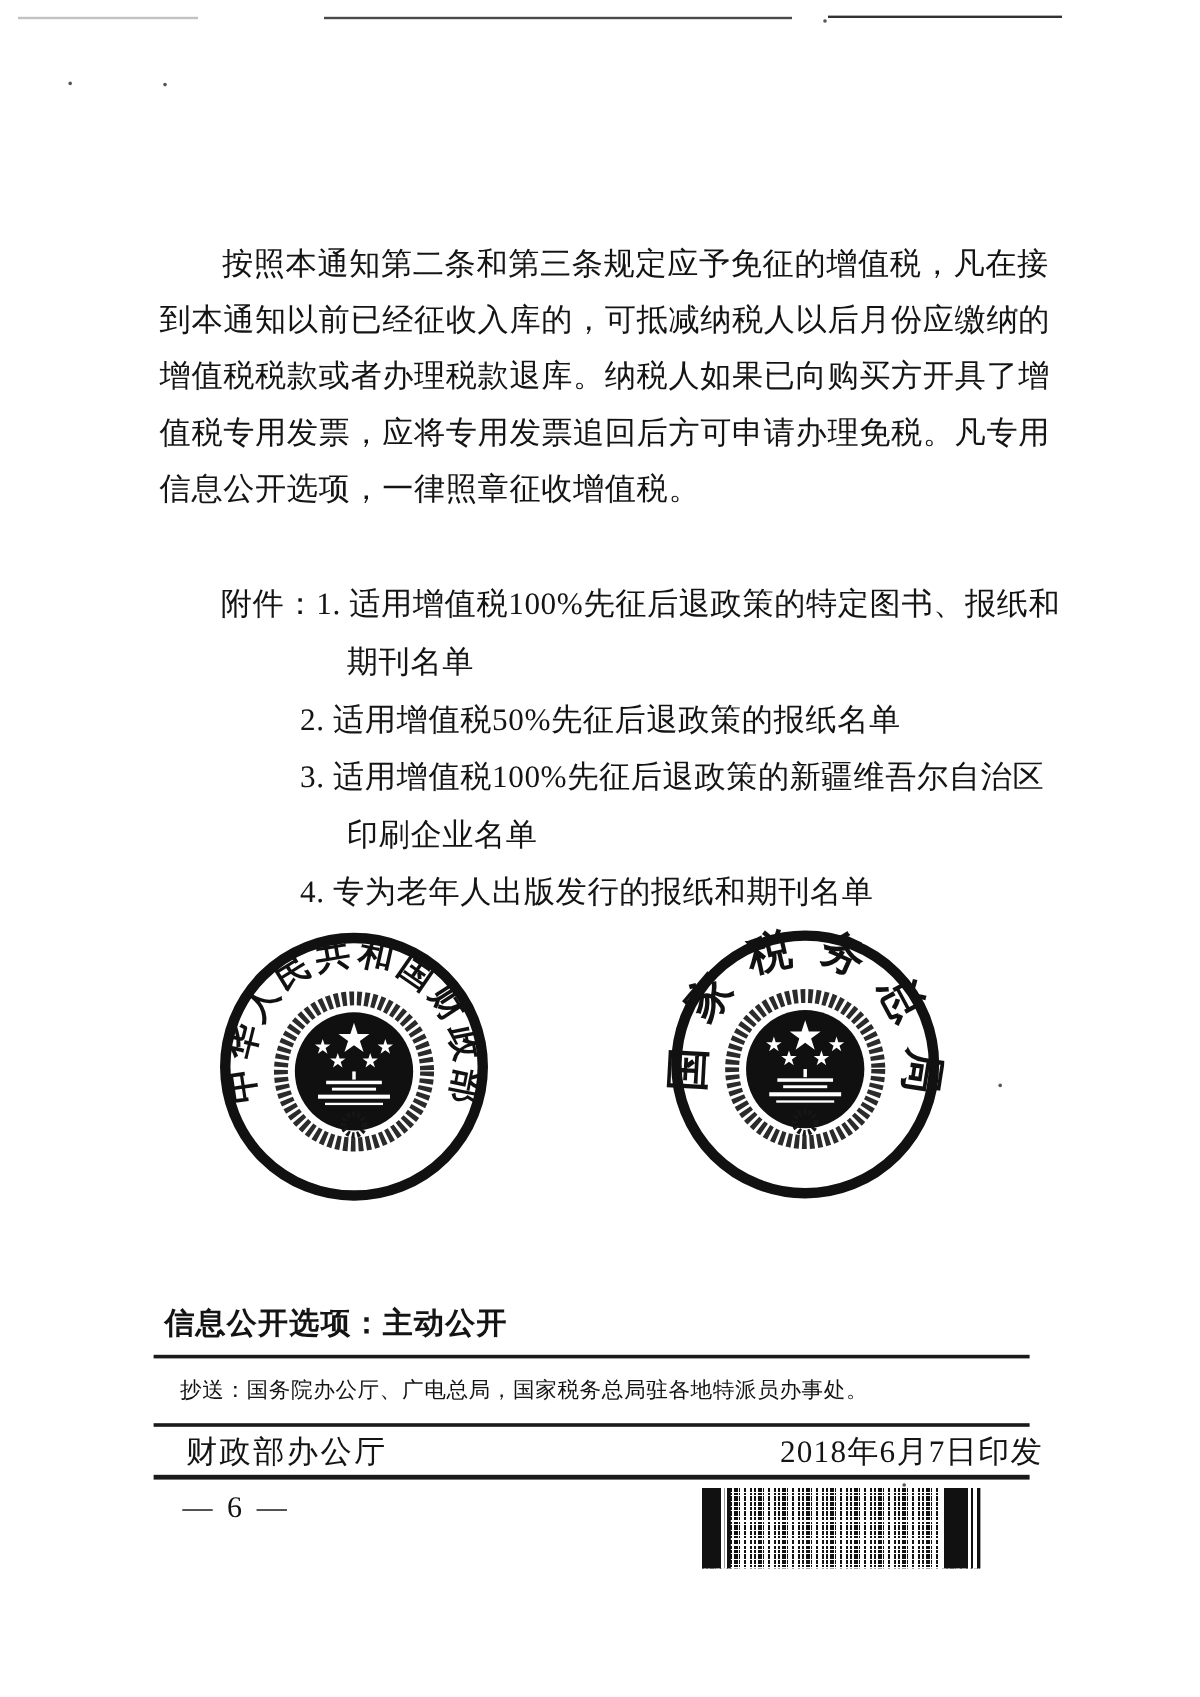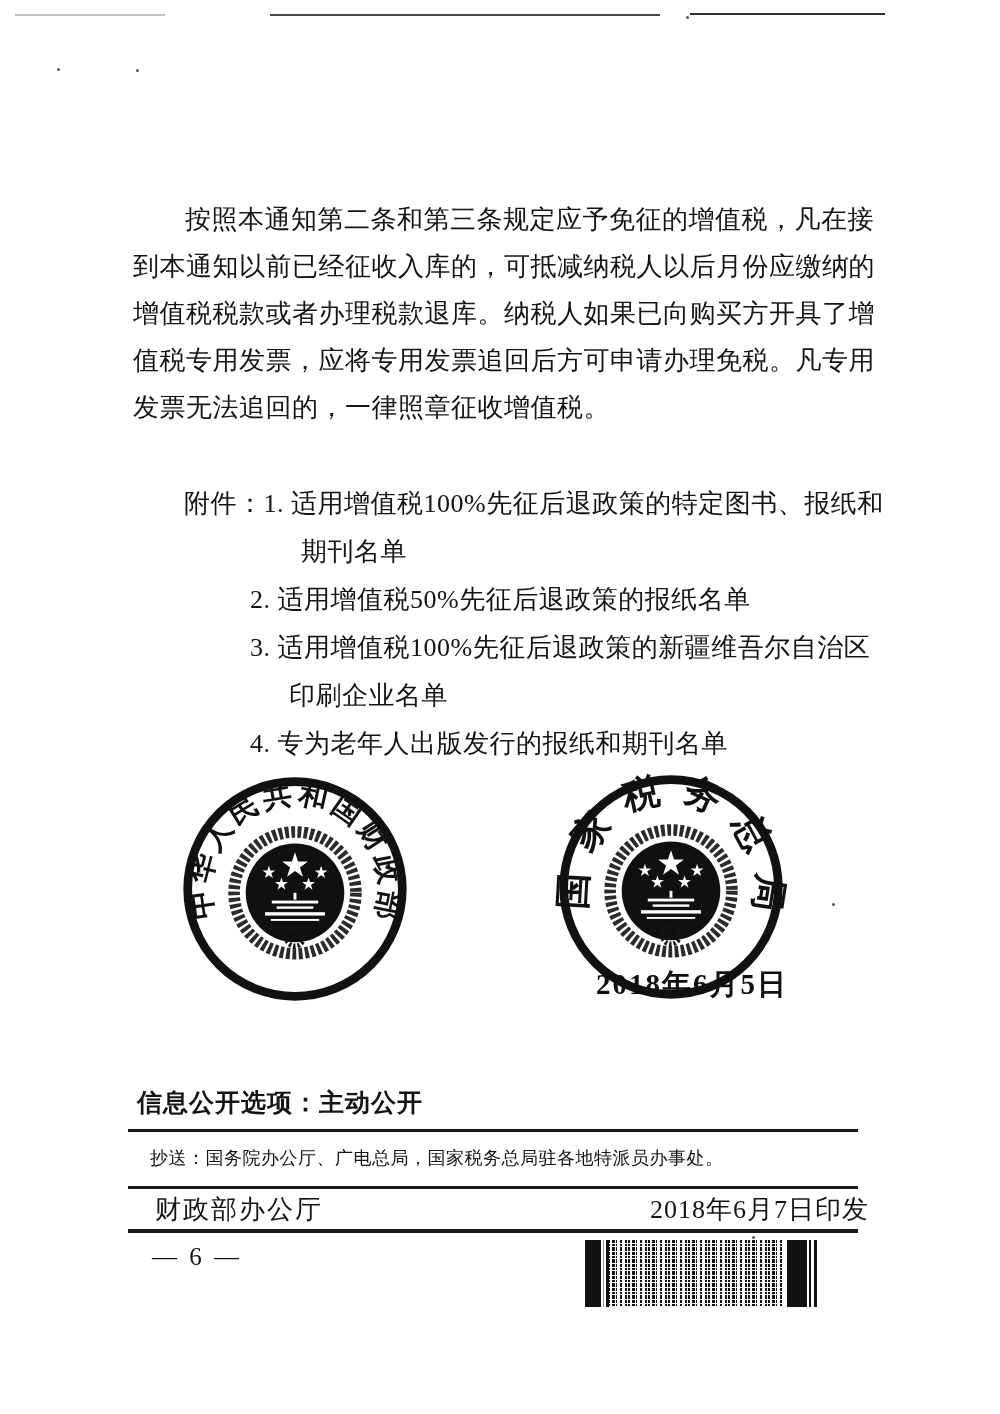--- a/index.html
+++ b/index.html
@@ -53,26 +53,26 @@
     <div class="speck" style="left:845px;top:257px;"></div>
     <div class="speck" style="left:832px;top:903px;"></div>
     <div class="speck" style="left:752px;top:1236px;"></div>
   </div>
 
   <div>
     <div class="abs body-line" style="left:185px;top:205px;">按照本通知第二条和第三条规定应予免征的增值税，凡在接</div>
     <div class="abs body-line" style="left:133px;top:252px;text-align:right;">到本通知以前已经征收入库的，可抵减纳税人以后月份应缴纳的</div>
     <div class="abs body-line" style="left:133px;top:299px;">增值税税款或者办理税款退库。纳税人如果已向购买方开具了增</div>
     <div class="abs body-line" style="left:133px;top:346px;">值税专用发票，应将专用发票追回后方可申请办理免税。凡专用</div>
-    <div class="abs body-line" style="left:133px;top:393px;">发票无法追回的，一律照章征收增值税。</div>
+    <div class="abs body-line" style="left:133px;top:393px;">信息公开选项，一律照章征收增值税。</div>
   </div>
 
   <div>
     <div class="abs attach-line" style="left:184px;top:489px;">附件：1. 适用增值税100%先征后退政策的特定图书、报纸和</div>
-    <div class="abs attach-line" style="left:301px;top:537px;">期刊名单</div>
+    <div class="abs attach-line" style="left:289px;top:537px;">期刊名单</div>
     <div class="abs attach-line" style="left:250px;top:585px;">2. 适用增值税50%先征后退政策的报纸名单</div>
     <div class="abs attach-line" style="left:250px;top:633px;">3. 适用增值税100%先征后退政策的新疆维吾尔自治区</div>
     <div class="abs attach-line" style="left:289px;top:681px;">印刷企业名单</div>
     <div class="abs attach-line" style="left:250px;top:729px;">4. 专为老年人出版发行的报纸和期刊名单</div>
   </div>
 
   <div class="seal" style="left:179px;top:773px;">
     <svg viewBox="0 0 240 240">
       <defs>
         <path id="starL" d="M 0,-1 L -0.225,-0.309 -0.951,-0.309 -0.363,0.118 -0.588,0.809 0,0.382 0.588,0.809 0.363,0.118 0.951,-0.309 0.225,-0.309 Z"></path>
@@ -125,21 +125,20 @@
           <rect x="96" y="132" width="48" height="3"></rect>
           <rect x="101" y="138" width="38" height="2.5"></rect>
           <rect x="89" y="144" width="62" height="3.5"></rect>
           <rect x="95" y="151" width="50" height="2"></rect>
         </g>
         <circle cx="120" cy="170" r="9" fill="none" stroke="#161616" stroke-width="5" stroke-dasharray="2.5 2"></circle>
       </g>
     </svg>
   </div>
 
-  <div class="abs seal-date" style="left:596px;top:965px;">2018年6月5日</div>
 
   <div>
     <div class="abs disclosure" style="left:137px;top:1086px;">信息公开选项：主动公开</div>
     <div class="rule" style="top:1129px;height:3px;"></div>
     <div class="abs cc-line" style="left:150px;top:1146px;">抄送：国务院办公厅、广电总局，国家税务总局驻各地特派员办事处。</div>
     <div class="rule" style="top:1186px;height:3px;"></div>
     <div class="abs issuer" style="left:155px;top:1192px;">财政部办公厅</div>
     <div class="abs print-date" style="left:650px;top:1192px;">2018年6月7日印发</div>
     <div class="rule" style="top:1229px;height:4px;"></div>
     <div class="abs page-num" style="left:152px;top:1243px;">— 6 —</div>

